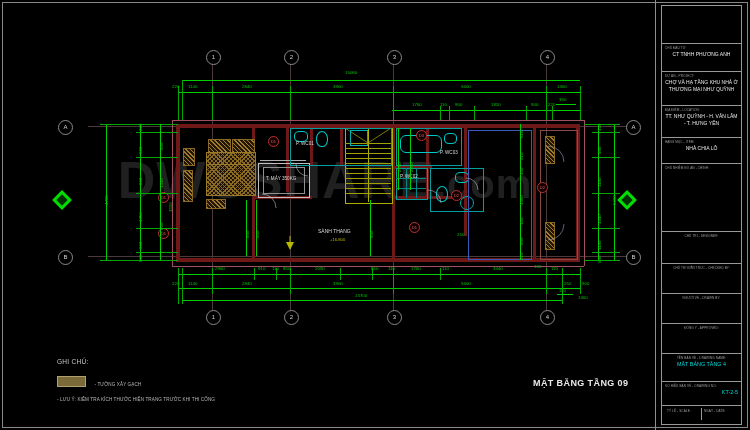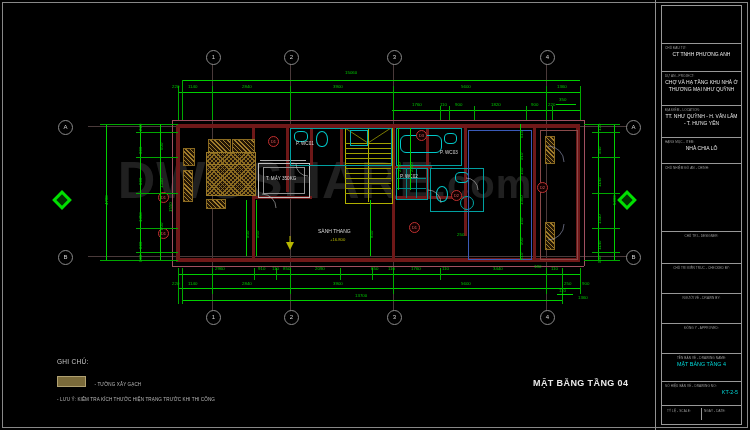--- a/index.html
+++ b/index.html
@@ -360,21 +360,21 @@
 
   <div id="legend">
     <div class="lt">GHI CHÚ:</div>
     <div style="margin-top:7px;">
       <span class="swatch"></span>
       <span class="lnote" style="margin-left:4px;">- TƯỜNG XÂY GẠCH</span>
     </div>
     <div class="lnote" style="margin-top:7px;">- LƯU Ý: KIỂM TRA KÍCH THƯỚC HIỆN TRẠNG TRƯỚC KHI THI CÔNG</div>
   </div>
 
-  <div id="sheetTitle">MẶT BẰNG TẦNG 04</div>
+  <div id="sheetTitle">MẶT BẰNG TẦNG 09</div>
 
   <div id="tb">
     <div id="tbInner">
 
       <div class="tbcell" style="height:38px;"></div>
 
       <div class="tbcell" style="height:28px;">
         <div class="tblabel">CHỦ ĐẦU TƯ:</div>
         <div class="tbval">CT TNHH PHƯƠNG ANH</div>
       </div>

